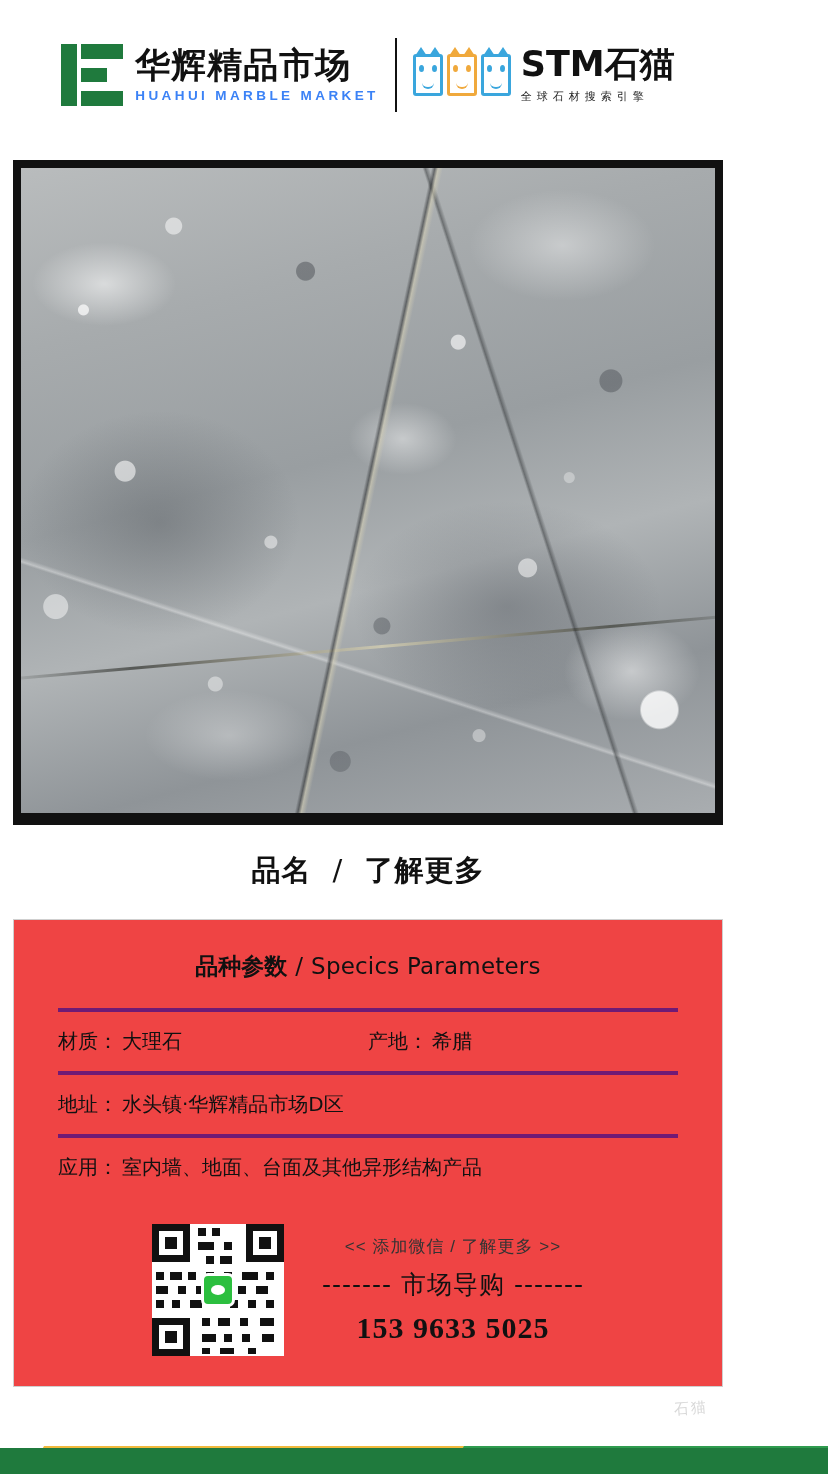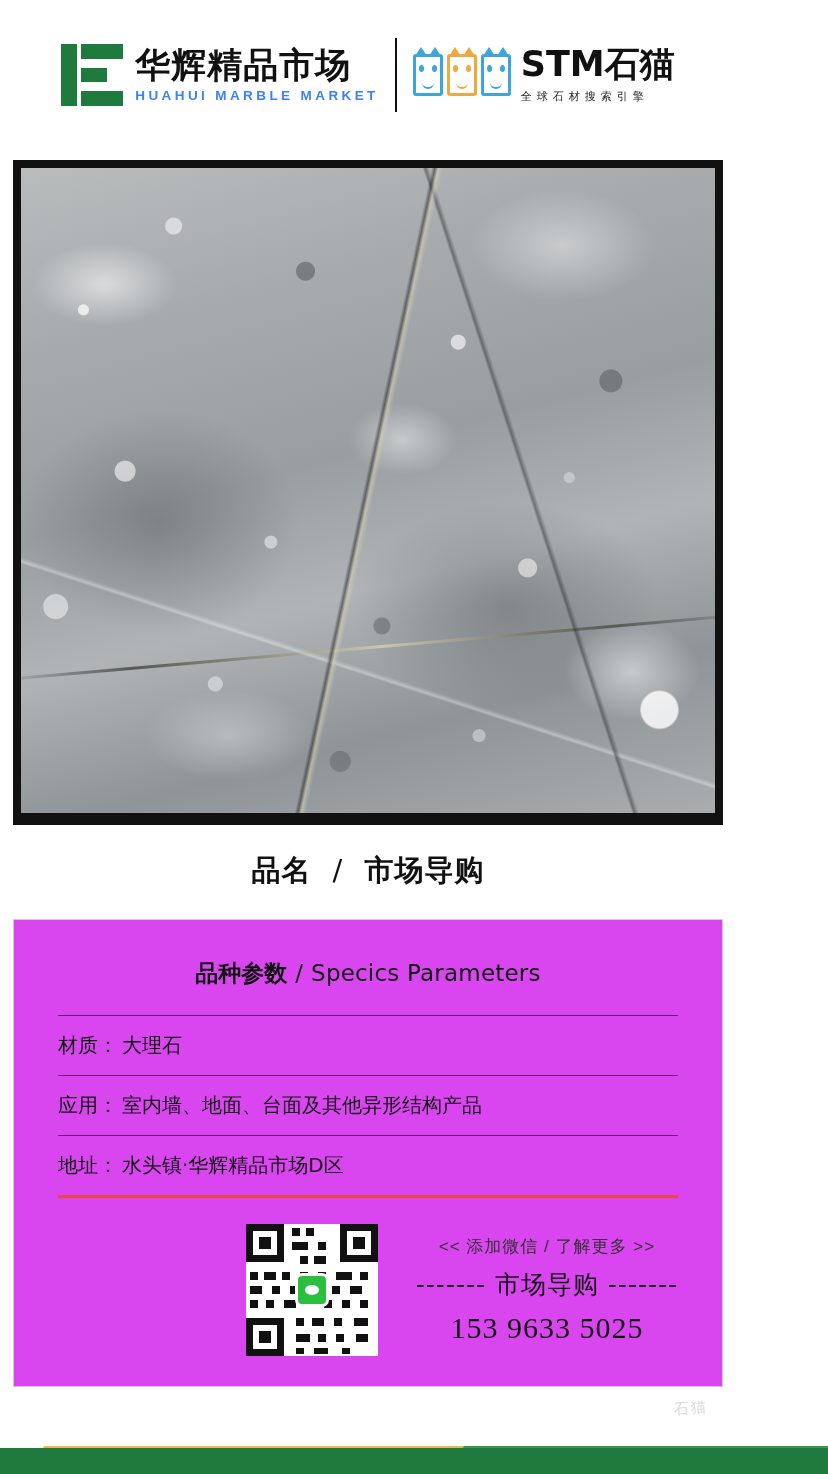--- a/index.html
+++ b/index.html
@@ -144,74 +144,74 @@
     font-family:"DejaVu Sans","Liberation Sans",sans-serif;
   }
   .product-line .slash{font-weight:normal;margin:0 10px;color:#111;}
 
   
   .card{
     margin:28px auto 0 auto;
     width:710px;
     border:1px solid #cfcfcf;
     box-sizing:border-box;
-    background:#d946ef;
-    padding:8px 0 22px 0;
+    background:#ef4444;
+    padding:1px 0 22px 0;
   }
   .card-title{
     text-align:center;
     padding:30px 0 26px 0;
     font-size:23px;color:#111;
     font-family:"DejaVu Sans","Liberation Sans",sans-serif;
   }
   .card-title b{font-weight:bold;}
   .card-title .sep{margin:0 8px;font-weight:normal;}
   .card-title .en{font-weight:normal;letter-spacing:0.2px;}
 
   .rows{padding:0 44px;}
   .row{
     display:flex;
-    border-top:1px solid #701a75;
+    border-top:4px solid #701a75;
     padding:16px 0 16px 0;
     font-size:20px;color:#111;
     font-family:"DejaVu Sans","Liberation Sans",sans-serif;
   }
   .cell{display:flex;align-items:baseline;}
   .cell.left{width:50%;}
   .cell.right{width:50%;}
   .cell.full{width:100%;}
   .lbl{color:#111;}
   .val{color:#111;margin-left:4px;}
 
   .qr-area{
-    display:flex;align-items:center;justify-content:flex-end;
+    display:flex;align-items:center;justify-content:center;
     gap:38px;
     padding:26px 0 8px 0;
-    border-top:3px solid #ef4444;
+    border-top:1px solid #ef4444;
     margin:0 44px;
   }
   .qr{
     width:132px;height:132px;position:relative;flex:none;
     background:#fff;
   }
   .qr .mod{position:absolute;background:#111;}
   .qr .finder{position:absolute;border:7px solid #111;background:#fff;width:38px;height:38px;box-sizing:border-box;}
   .qr .finder i{position:absolute;left:50%;top:50%;transform:translate(-50%,-50%);width:12px;height:12px;background:#111;display:block;}
   .qr .wx{
     position:absolute;left:50%;top:50%;transform:translate(-50%,-50%);
     width:28px;height:28px;border-radius:7px;background:#2cbf3f;border:3px solid #fff;
     display:flex;align-items:center;justify-content:center;
   }
   .qr .wx:before{
     content:"";width:14px;height:10px;border-radius:50%;background:#fff;
   }
   .contact{display:flex;flex-direction:column;align-items:center;gap:10px;}
   .contact .l1{font-size:17px;color:#333;letter-spacing:1px;}
   .contact .l2{font-size:25px;color:#111;letter-spacing:1px;font-family:"DejaVu Sans","Liberation Sans",sans-serif;}
-  .contact .l3{font-size:30px;color:#111;font-weight:400;letter-spacing:1px;font-family:"Liberation Serif","DejaVu Serif",serif;}
+  .contact .l3{font-size:30px;color:#111;font-weight:700;letter-spacing:1px;font-family:"Liberation Serif","DejaVu Serif",serif;}
 
   
   .footer{
     position:absolute;left:0;bottom:0;width:828px;height:40px;overflow:hidden;
   }
   .footer .green{
     position:absolute;left:0;bottom:0;width:828px;height:26px;background:#1f7a3d;
   }
   .footer .yellow{
     position:absolute;left:40px;bottom:14px;width:420px;height:14px;background:#f0b93c;
@@ -286,48 +286,52 @@
   <div class="stone-wrap">
     <div class="stone">
       <div class="stone-vein"></div>
       <div class="stone-vein2"></div>
     </div>
   </div>
 
   <div class="product-line">
     <span>品名</span>
     <span class="slash">/</span>
-    <span>市场导购</span>
+    <span>了解更多</span>
   </div>
 
   <div class="card">
     <div class="card-title">
       <b>品种参数</b><span class="sep">/</span><span class="en">Specics Parameters</span>
     </div>
 
     <div class="rows">
       <div class="row">
         <div class="cell left">
           <span class="lbl">材质：</span>
           <span class="val">大理石</span>
         </div>
-      </div>
-
+        <div class="cell right">
+          <span class="lbl">产地：</span>
+          <span class="val">希腊</span>
+        </div>
+      </div>
+
+
+      <div class="row">
+        <div class="cell full">
+          <span class="lbl">地址：</span>
+          <span class="val">水头镇·华辉精品市场D区</span>
+        </div>
+      </div>
 
       <div class="row">
         <div class="cell full">
           <span class="lbl">应用：</span>
           <span class="val">室内墙、地面、台面及其他异形结构产品</span>
-        </div>
-      </div>
-
-      <div class="row">
-        <div class="cell full">
-          <span class="lbl">地址：</span>
-          <span class="val">水头镇·华辉精品市场D区</span>
         </div>
       </div>
     </div>
 
     <div class="qr-area">
       <div class="qr">
         <span class="finder" style="left:0;top:0;">
             <i></i>
           </span>
         <span class="finder" style="right:0;top:0;">

